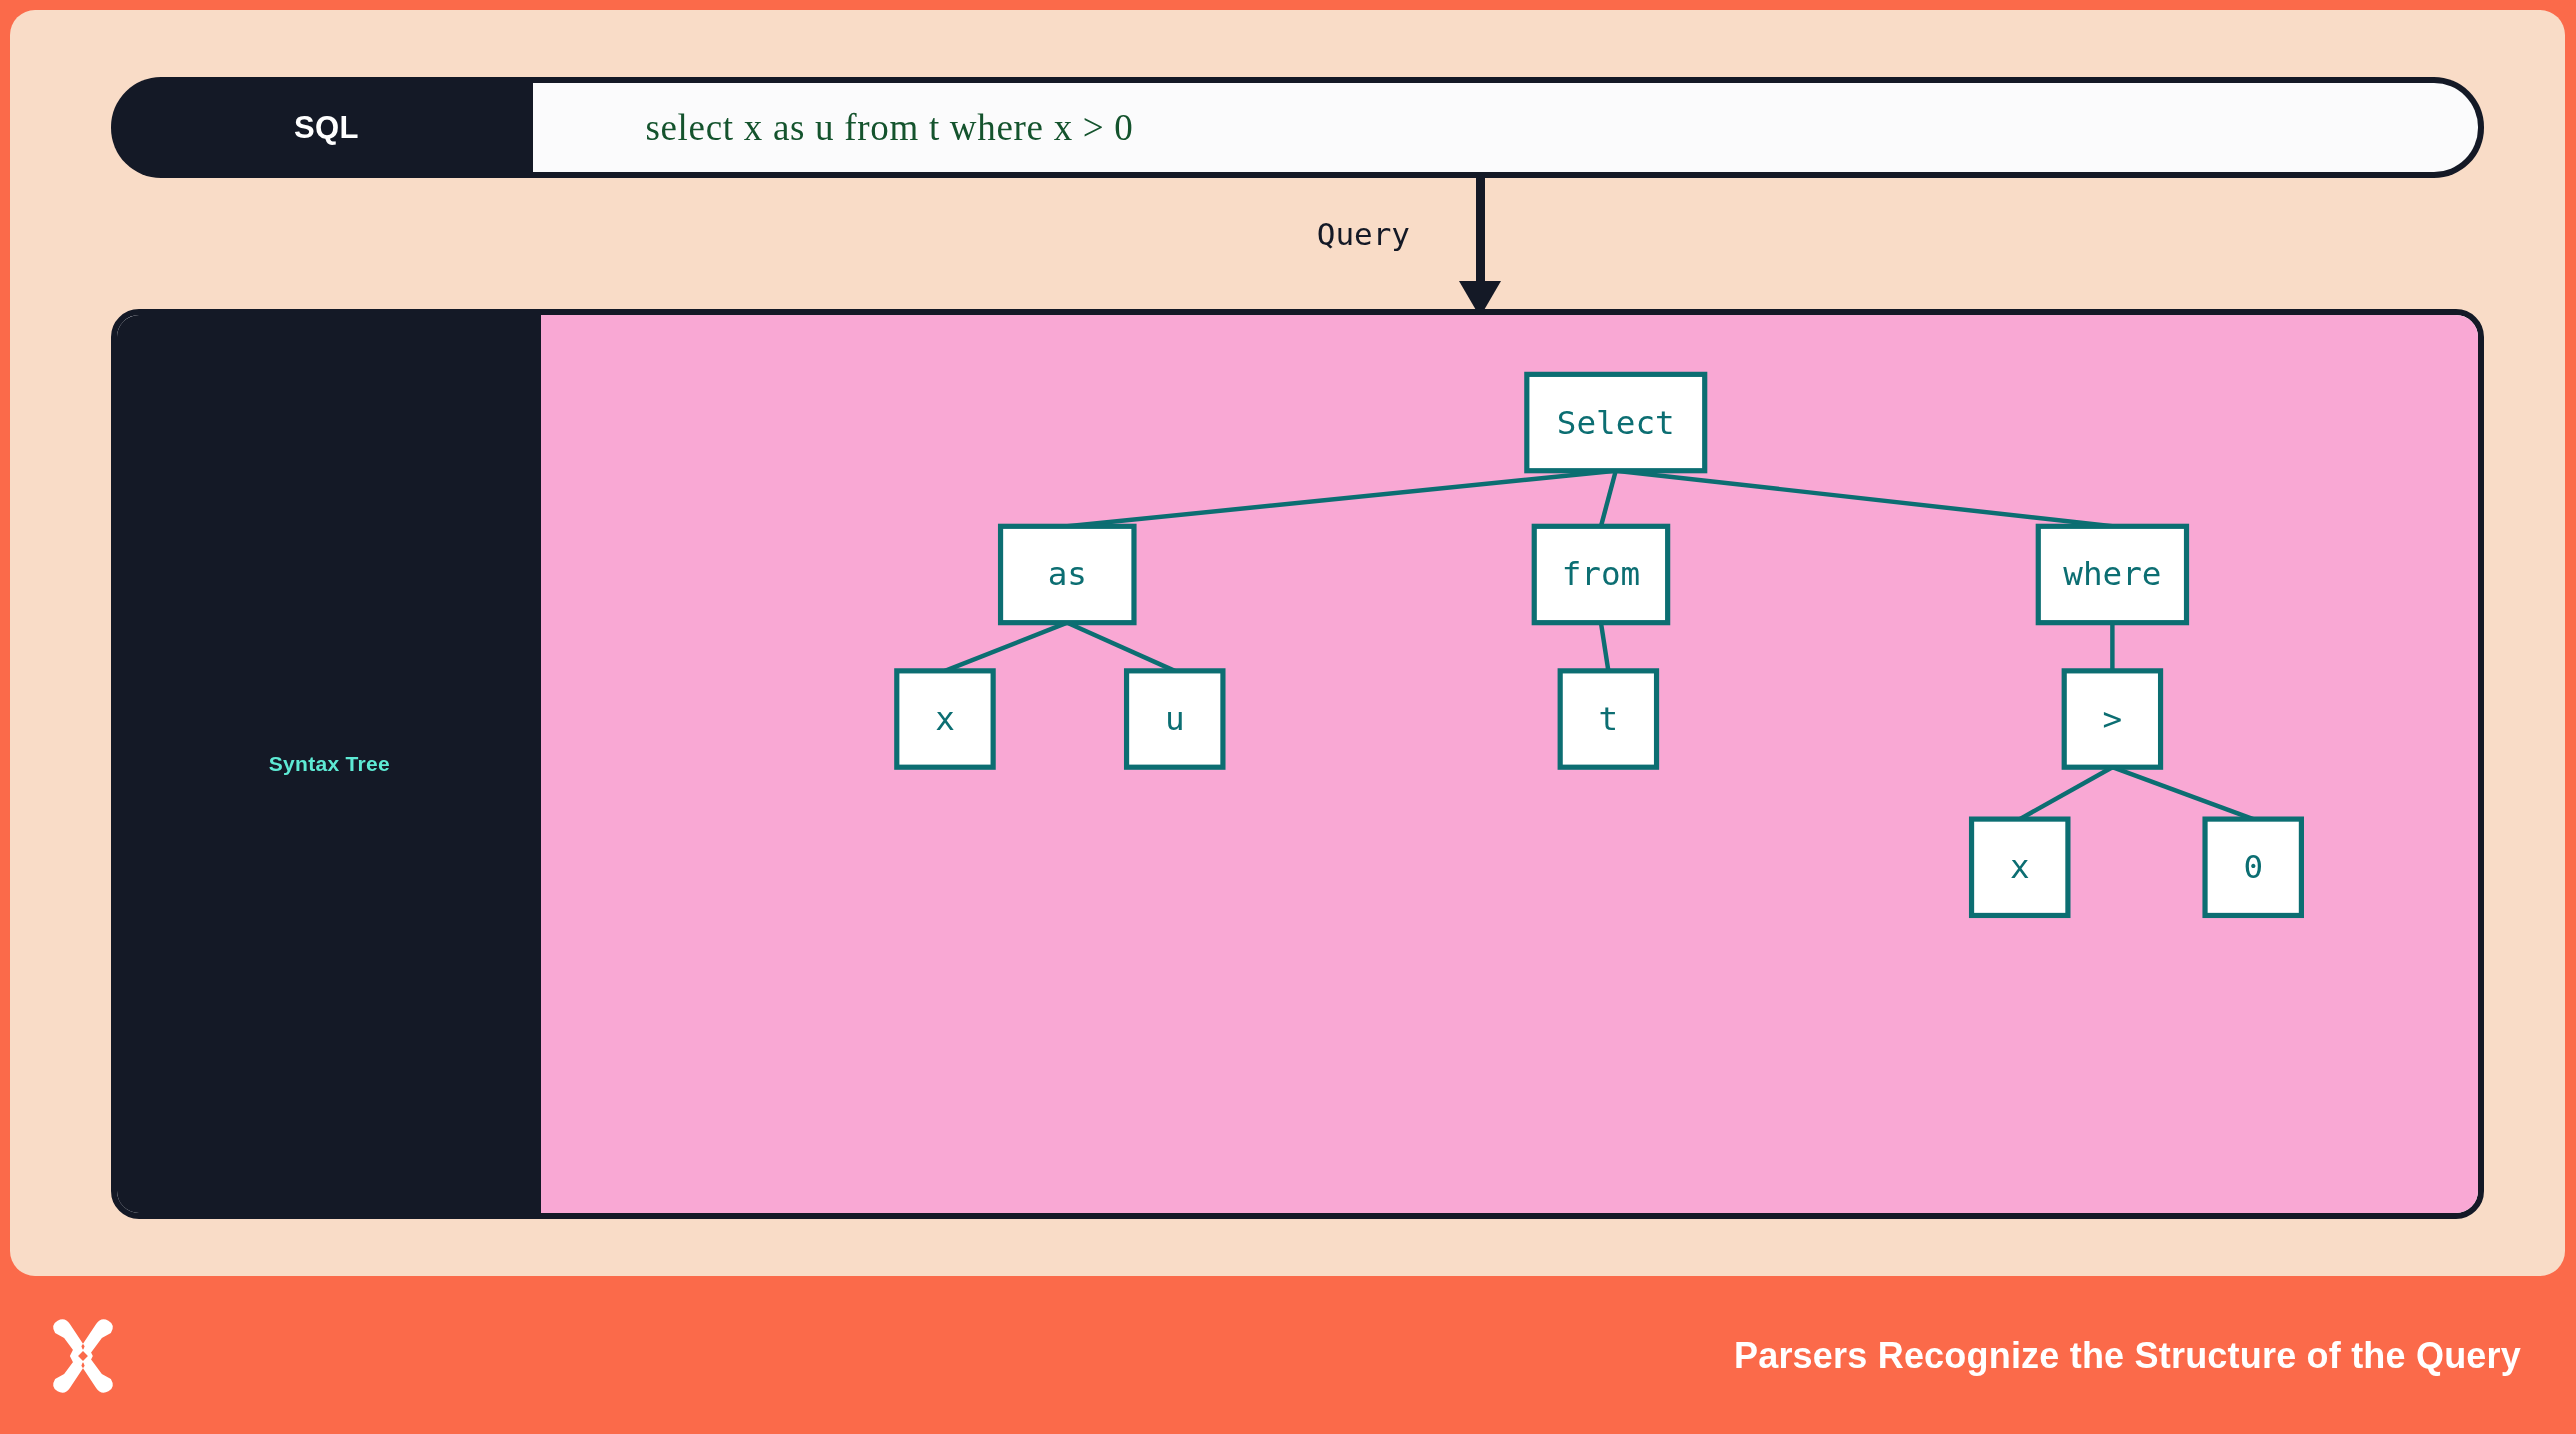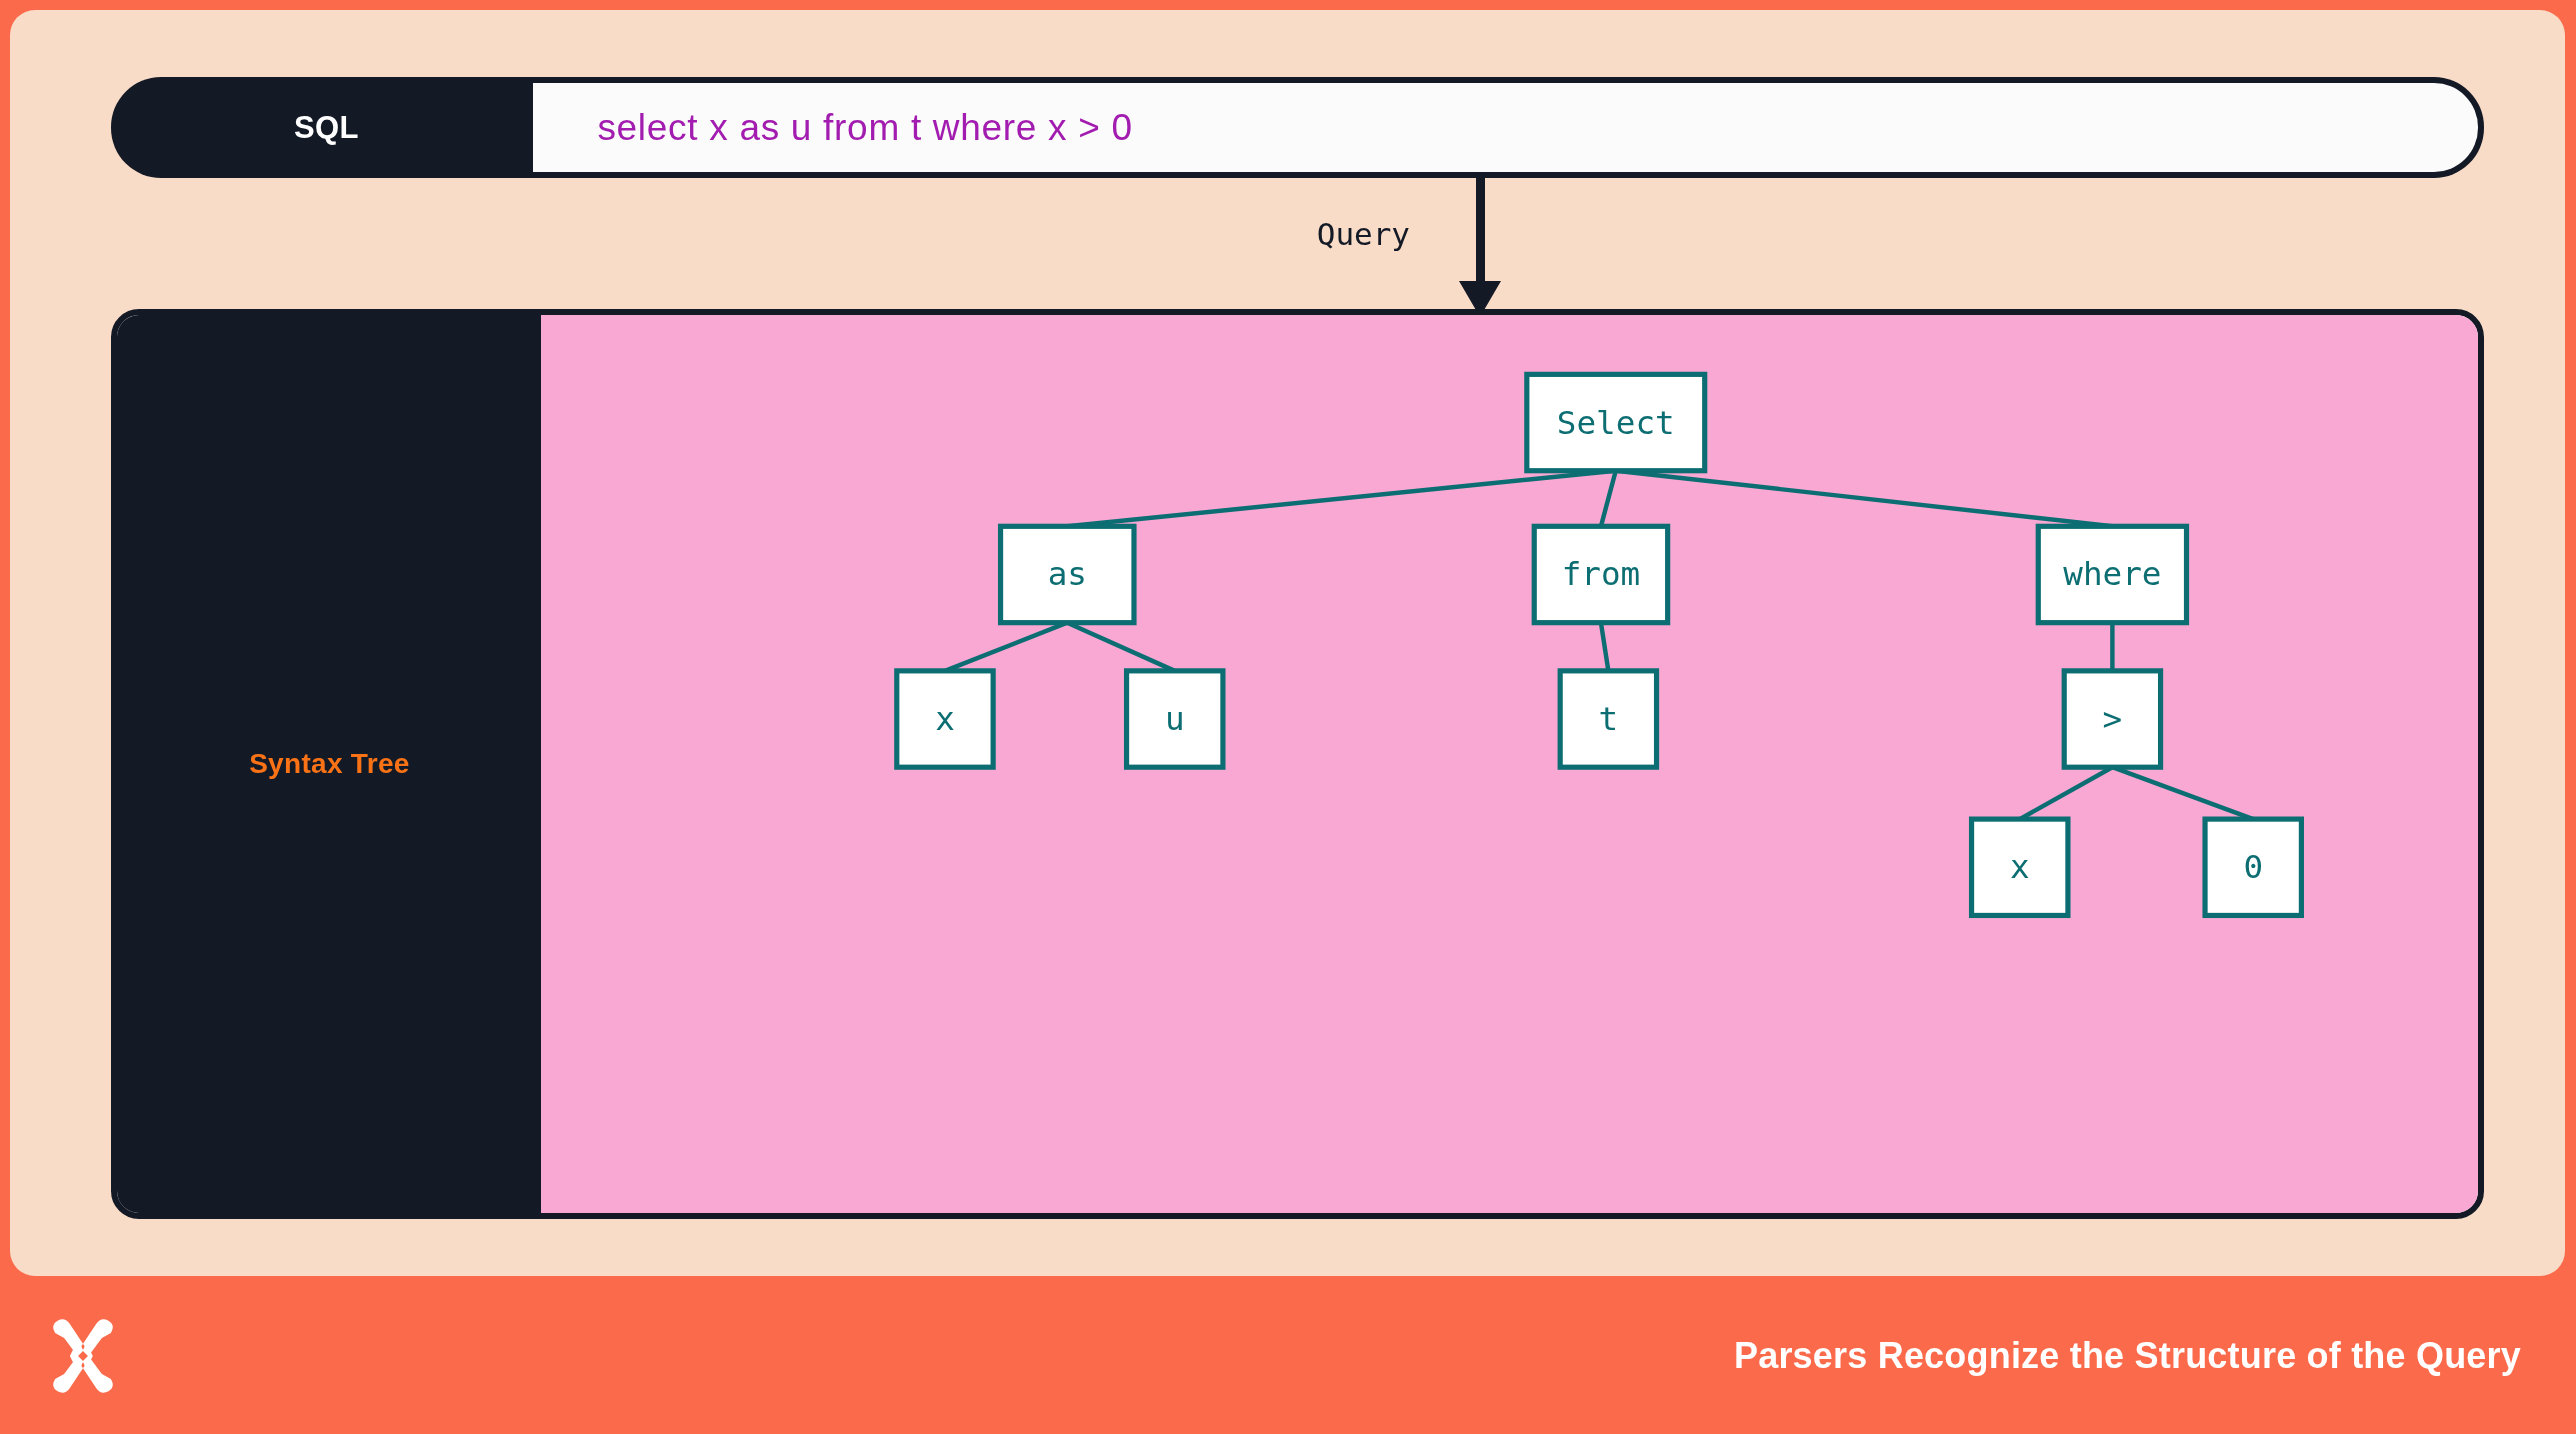--- a/index.html
+++ b/index.html
@@ -66,23 +66,23 @@
     height: 101px;
     background: #FBFBFC;
     border: 6.7px solid #141926;
     border-left: none;
     border-radius: 0 50px 50px 0;
     box-sizing: border-box;
     display: flex;
     align-items: center;
   }
   .sql-input-text {
-    margin-left: 64px;
-    color: #a21caf;
-    font-family: Liberation Sans, sans-serif;
+    margin-left: 112px;
+    color: #14532d;
+    font-family: Liberation Serif, serif;
     font-size: 37px;
     letter-spacing: 0.7px;
     white-space: pre;
   }
 
   
   .arrow-group {
     position: absolute;
     left: 1297px;
     top: 167px;
@@ -136,22 +136,22 @@
     left: 0;
     top: 0;
     width: 424px;
     height: 100%;
     background: #141926;
     display: flex;
     align-items: center;
     justify-content: center;
   }
   .tree-sidebar-label {
-    color: #f97316;
-    font-size: 28px;
+    color: #5eead4;
+    font-size: 21px;
     font-weight: 700;
     letter-spacing: 0.3px;
   }
   .tree-canvas {
     position: absolute;
     left: 424px;
     top: 0;
     right: 0;
     bottom: 0;
     background: #f9a8d4;

